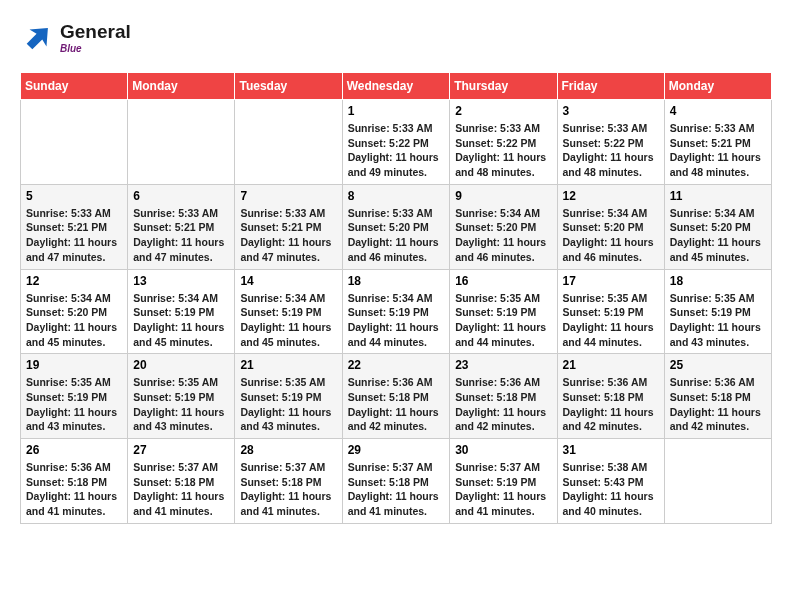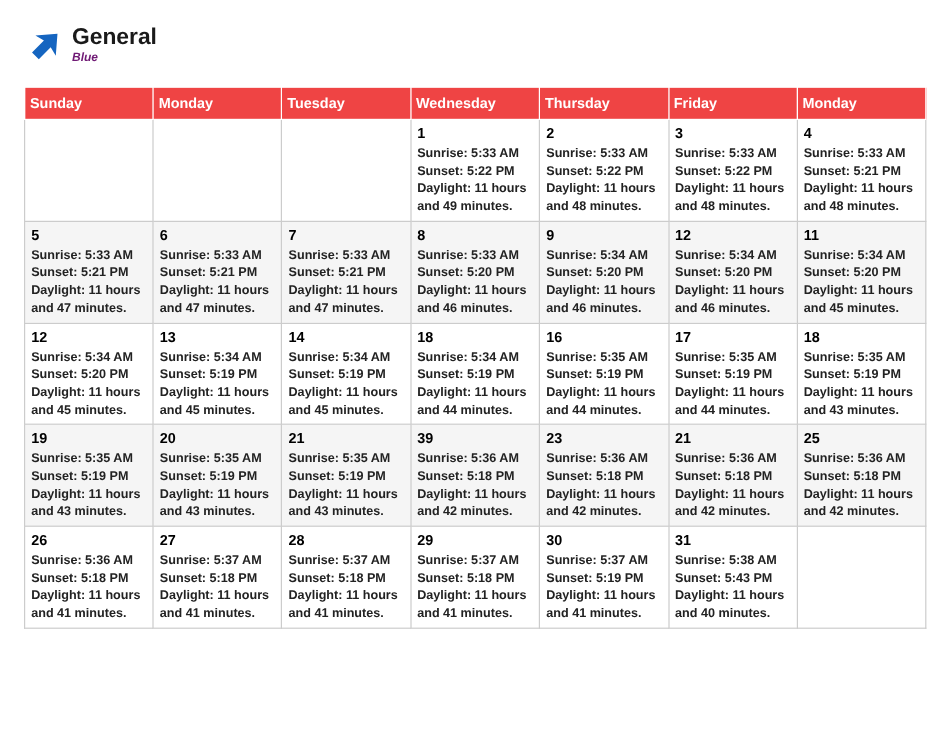--- a/index.html
+++ b/index.html
@@ -259,21 +259,21 @@
 and 43 minutes.</div>
         </td>
         <td>
           <span class="day-num">21</span>
           <div class="day-info" style="white-space: pre-line;">Sunrise: 5:35 AM
 Sunset: 5:19 PM
 Daylight: 11 hours
 and 43 minutes.</div>
         </td>
         <td>
-          <span class="day-num">39</span>
+          <span class="day-num">22</span>
           <div class="day-info" style="white-space: pre-line;">Sunrise: 5:36 AM
 Sunset: 5:18 PM
 Daylight: 11 hours
 and 42 minutes.</div>
         </td>
         <td>
           <span class="day-num">23</span>
           <div class="day-info" style="white-space: pre-line;">Sunrise: 5:36 AM
 Sunset: 5:18 PM
 Daylight: 11 hours

